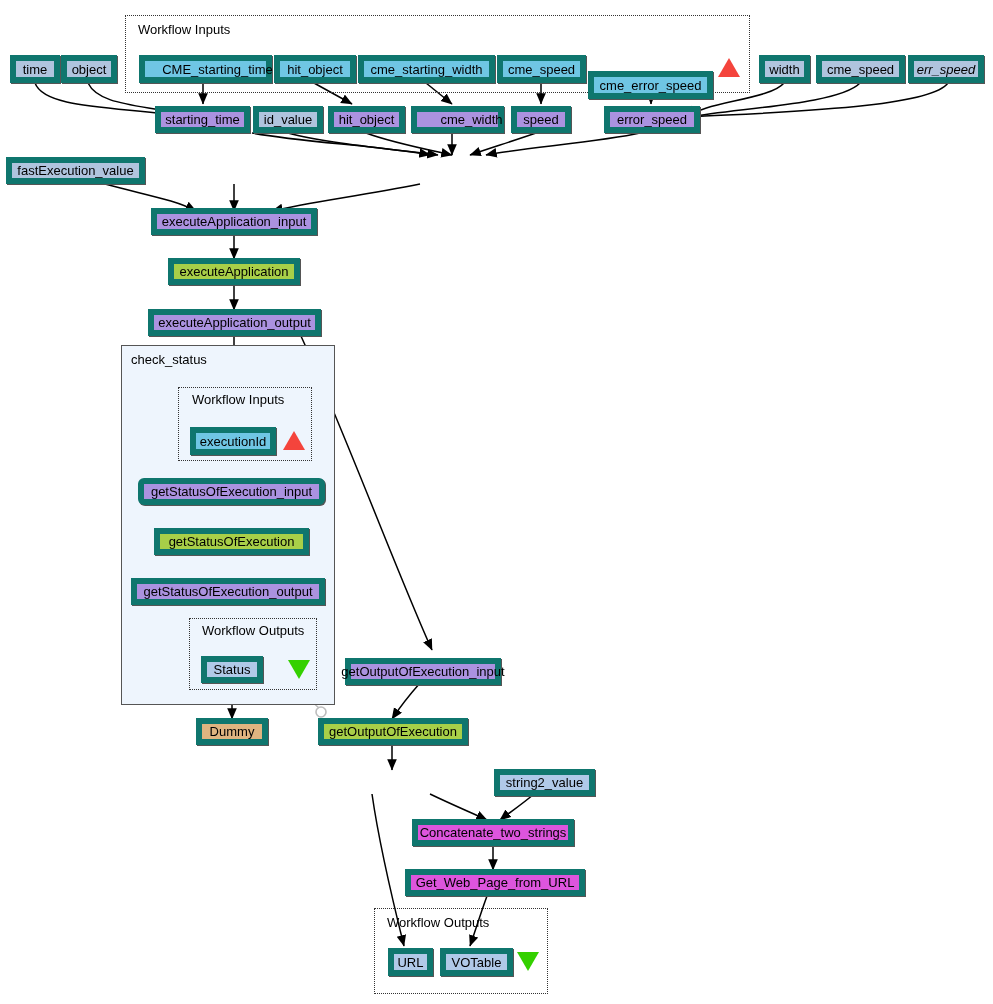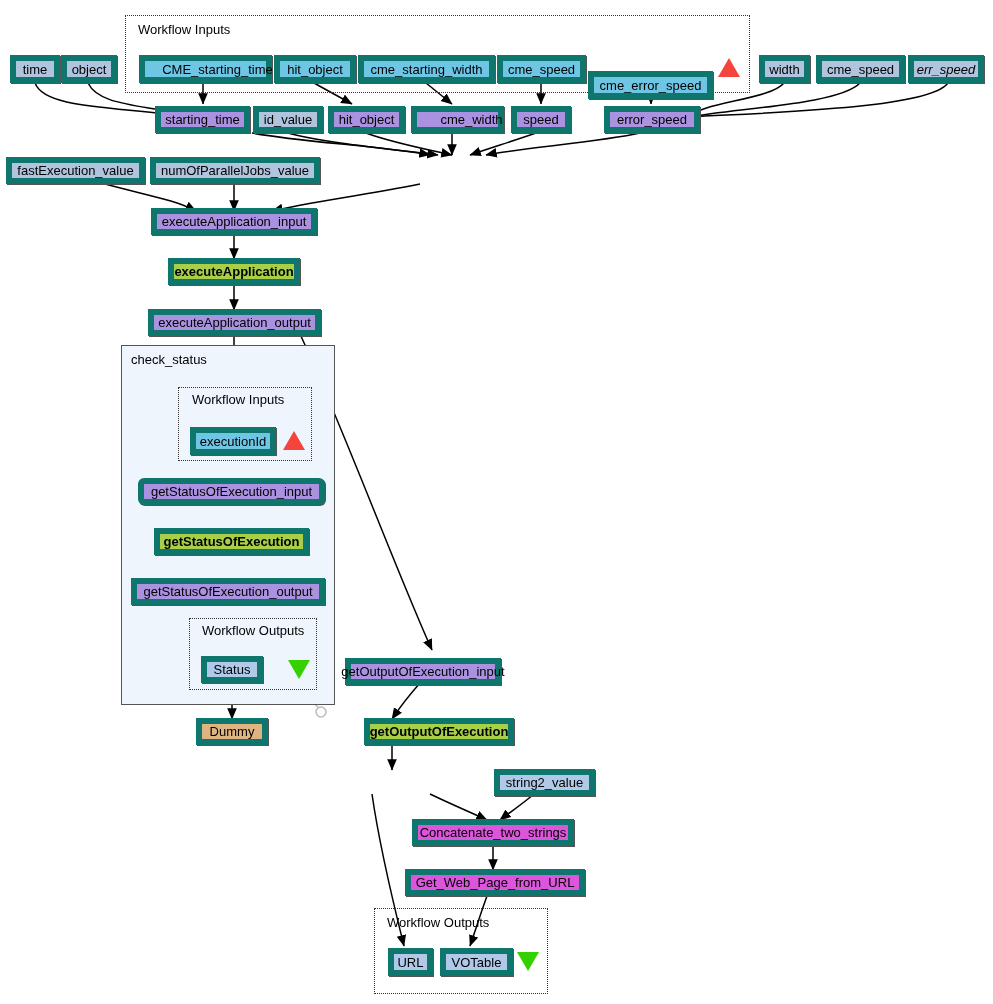--- a/index.html
+++ b/index.html
@@ -7,21 +7,21 @@
   #canvas{position:relative;width:993px;height:1004px;background:#ffffff;overflow:hidden;}
   #edges{position:absolute;left:0;top:0;width:993px;height:1004px;pointer-events:none;}
 
   .node{position:absolute;box-sizing:border-box;border:6px solid #0f766e;
         display:flex;align-items:center;justify-content:center;
         font-size:13px;color:#000;white-space:nowrap;line-height:1;
         box-shadow:1px 1px 0 #555;}
   .n-blue{background:#b0c4de;}
   .n-cyan{background:#6fc6e4;}
   .n-purple{background:#ab92e0;}
-  .n-green{background:#a8cf48;font-weight:bold;}
+  .n-green{background:#a8cf48;}
   .n-magenta{background:#dd55dd;}
   .n-tan{background:#dfb480;}
   .n-lblue{background:#b0c9e8;}
 
   .group{position:absolute;box-sizing:border-box;}
   .group-dashed{border:1px dotted #333;background:transparent;}
   .group-solid{border:1px solid #555;background:#eef5fd;}
   .group-label{position:absolute;font-size:13px;color:#000;background:transparent;
                padding:0 2px;white-space:nowrap;}
 
@@ -126,38 +126,37 @@
   <div class="node n-blue" style="left:908px;top:55px;width:76px;height:28px;font-style:italic;">err_speed</div>
 
   <div class="node n-purple" style="left:155px;top:106px;width:95px;height:27px;">starting_time</div>
   <div class="node n-blue" style="left:253px;top:106px;width:70px;height:27px;">id_value</div>
   <div class="node n-purple" style="left:328px;top:106px;width:77px;height:27px;">hit_object</div>
   <div class="node n-purple" style="left:411px;top:106px;width:93px;height:27px;padding-left:28px;">cme_width</div>
   <div class="node n-purple" style="left:511px;top:106px;width:60px;height:27px;">speed</div>
   <div class="node n-purple" style="left:604px;top:106px;width:96px;height:27px;">error_speed</div>
 
   <div class="node n-blue" style="left:6px;top:157px;width:139px;height:27px;">fastExecution_value</div>
-  <div class="node n-blue" style="left:150px;top:157px;width:170px;height:27px;">numOfParallelJobs_value</div>
 
   <div class="node n-purple" style="left:151px;top:208px;width:166px;height:27px;">executeApplication_input</div>
   <div class="node n-green" style="left:168px;top:258px;width:132px;height:27px;">executeApplication</div>
   <div class="node n-purple" style="left:148px;top:309px;width:173px;height:27px;">executeApplication_output</div>
 
   <div class="node n-cyan" style="left:190px;top:427px;width:86px;height:28px;">executionId</div>
   <div class="tri tri-up" style="left:283px;top:431px;"></div>
   <div class="node n-purple" style="left:138px;top:478px;width:187px;height:27px;border-radius:6px;">getStatusOfExecution_input</div>
   <div class="node n-green" style="left:154px;top:528px;width:155px;height:27px;">getStatusOfExecution</div>
   <div class="node n-purple" style="left:131px;top:578px;width:194px;height:27px;">getStatusOfExecution_output</div>
   <div class="node n-lblue" style="left:201px;top:656px;width:62px;height:27px;">Status</div>
   <div class="tri tri-down" style="left:288px;top:660px;"></div>
 
   <div class="node n-tan" style="left:196px;top:718px;width:72px;height:27px;">Dummy</div>
 
   <div class="node n-purple" style="left:345px;top:658px;width:156px;height:27px;">getOutputOfExecution_input</div>
-  <div class="node n-green" style="left:318px;top:718px;width:150px;height:27px;margin-left:46px;">getOutputOfExecution</div>
+  <div class="node n-green" style="left:318px;top:718px;width:150px;height:27px;">getOutputOfExecution</div>
   <div class="node n-lblue" style="left:494px;top:769px;width:101px;height:27px;">string2_value</div>
   <div class="node n-magenta" style="left:412px;top:819px;width:162px;height:27px;">Concatenate_two_strings</div>
   <div class="node n-magenta" style="left:405px;top:869px;width:180px;height:27px;">Get_Web_Page_from_URL</div>
 
   <div class="node n-lblue" style="left:388px;top:948px;width:45px;height:28px;">URL</div>
   <div class="node n-lblue" style="left:440px;top:948px;width:73px;height:28px;">VOTable</div>
   <div class="tri tri-down" style="left:517px;top:952px;"></div>
 
 </div>
 

